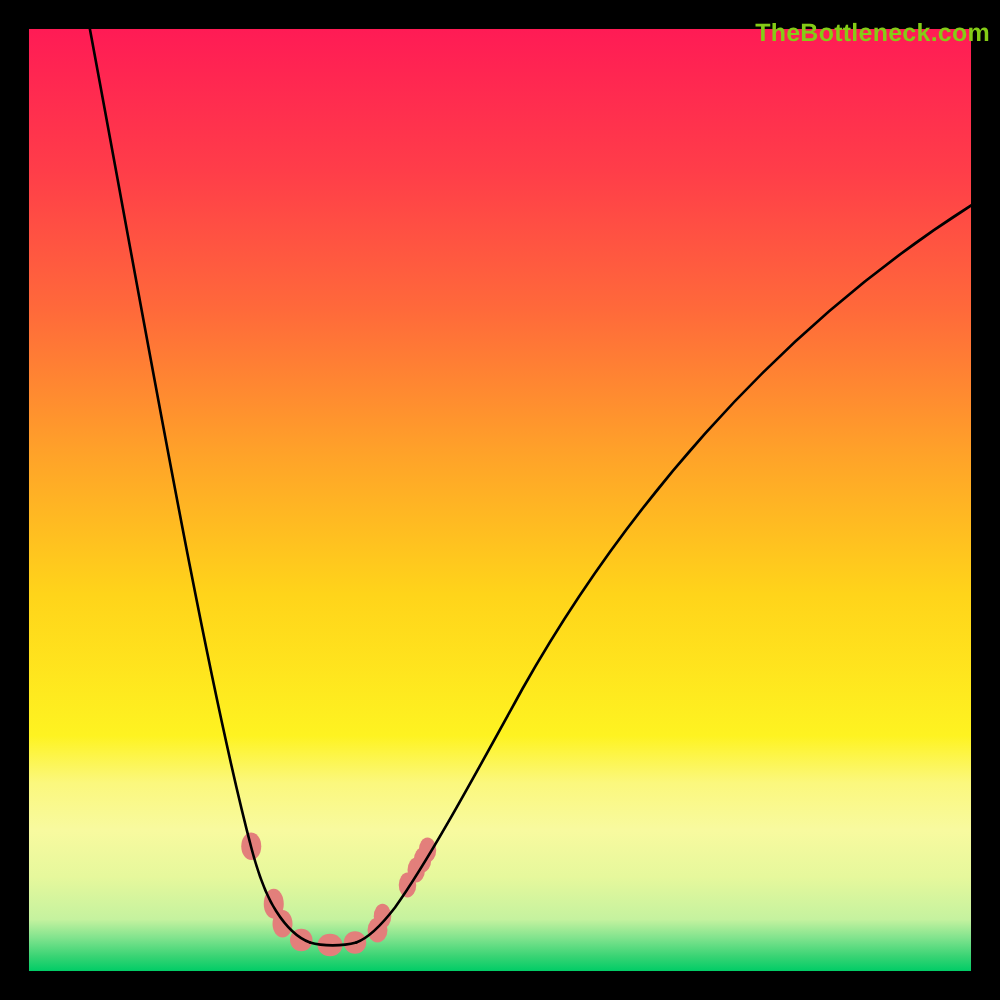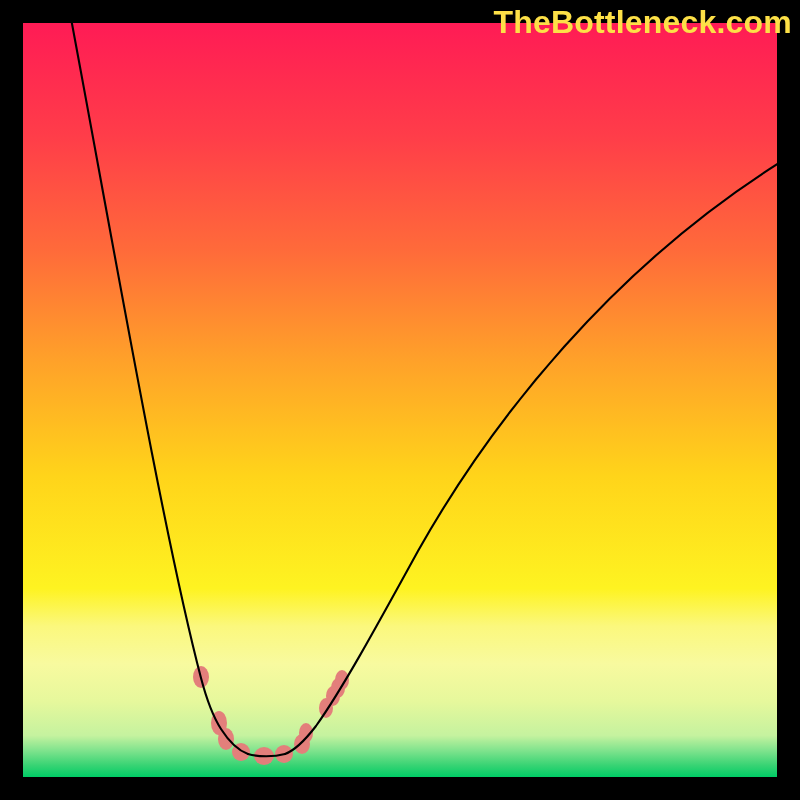--- a/index.html
+++ b/index.html
@@ -27,26 +27,26 @@
   }
   .curve-svg {
     position: absolute;
     left: 0;
     top: 0;
     width: 754px;
     height: 754px;
   }
   .watermark {
     position: absolute;
-    top: 4px;
+    top: 16px;
     right: 8px;
     font-family: Arial, Helvetica, sans-serif;
-    font-size: 32px;
+    font-size: 20px;
     font-weight: bold;
-    color: #fde047;
+    color: #84cc16;
     letter-spacing: 0.2px;
   }
 </style>
 </head>
 <body>
 
 <div class="frame">
   <svg class="gradient" viewBox="0 0 754 754" preserveAspectRatio="none">
     <defs>
       <linearGradient id="bg" x1="0" y1="0" x2="0" y2="1">

